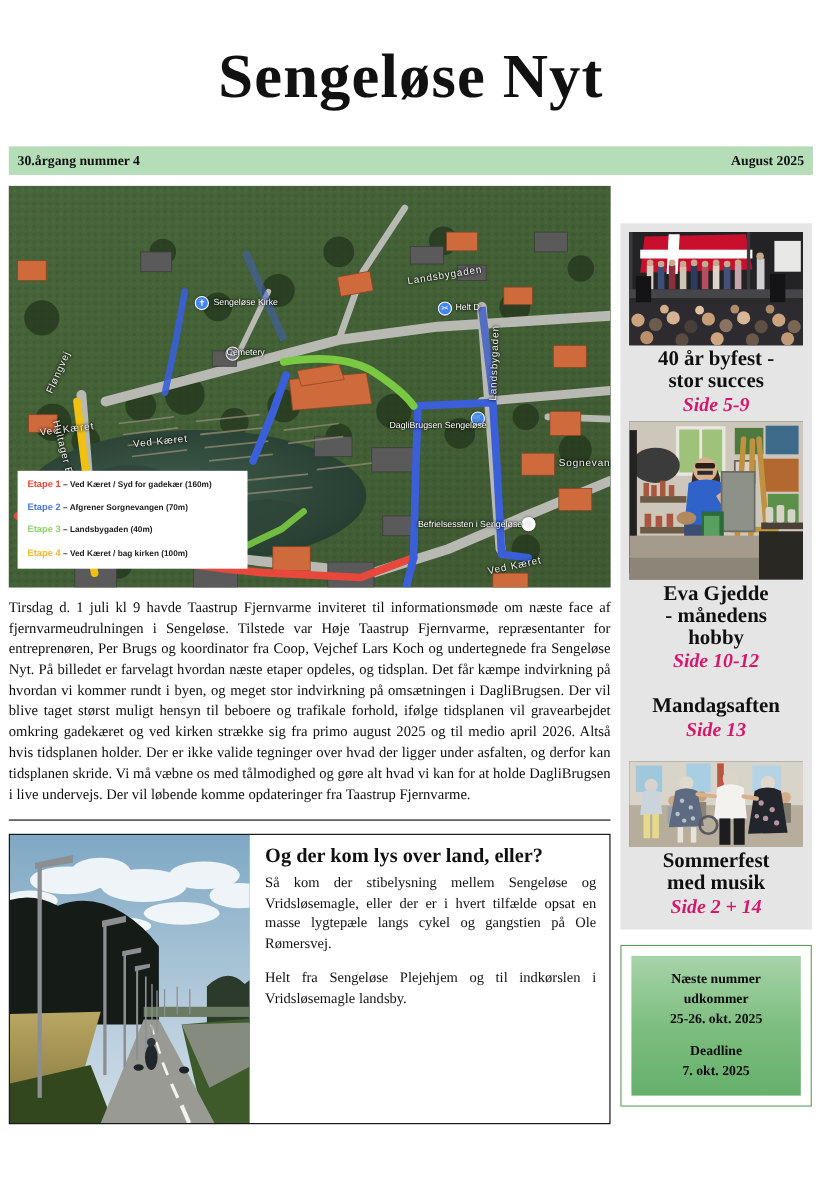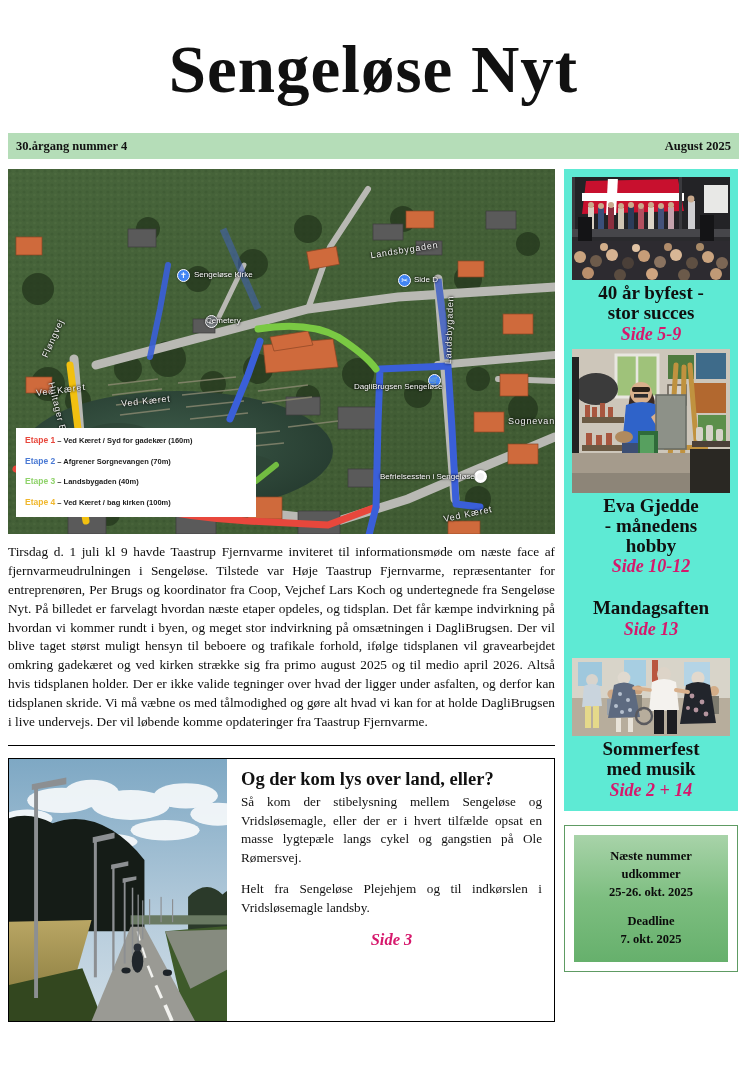--- a/index.html
+++ b/index.html
@@ -20,21 +20,21 @@
   .masthead {
     height: 133px;
     display: flex;
     align-items: center;
     justify-content: center;
     padding-top: 6px;
   }
   .masthead-title {
     font-family: "Liberation Serif", serif;
     font-weight: bold;
-    font-size: 67px;
+    font-size: 57px;
     letter-spacing: 1px;
     line-height: 1;
     color: #111;
     white-space: nowrap;
   }
 
   
   .issue-bar {
     margin: 0 8px;
     height: 26px;
@@ -95,21 +95,21 @@
     color: #fff; font-size: 8px; line-height: 1;
     font-family: "DejaVu Sans", sans-serif;
   }
   .poi-dot.gray { background: #7a7f85; }
   .poi-dot.white-ring { background: #f1f1f1; border: 3px solid #fff; }
 
   
   .map-legend {
     position: absolute;
     left: 8px; bottom: 17px;
-    width: 240px;
+    width: 209px;
     background: #fff;
     padding: 8px 9px 9px 9px;
   }
   .legend-row {
     font-family: "Liberation Sans", sans-serif;
     font-size: 7.5px;
     font-weight: bold;
     line-height: 1;
     margin-bottom: 12px;
     white-space: nowrap;
@@ -170,22 +170,23 @@
     text-align: center;
     font-style: italic;
     font-weight: bold;
     font-size: 16.5px;
     color: #d6186c;
     margin-top: 2px;
   }
 
   
   .side-panel {
-    background: #5eead4;
+    background: #e5e5e5;
     padding: 8px 8px 10px 8px;
+    margin-top: 34px;
   }
   .side-item { margin-bottom: 4px; }
   .side-item:last-child { margin-bottom: 0; }
   .side-photo {
     width: 100%;
     height: 103px;
     overflow: hidden;
     background: #555;
     display: block;
   }
@@ -383,21 +384,21 @@
       <span class="map-label road" style="left:435px; top:195px; transform:rotate(-88deg); transform-origin:left top;">Landsbygaden</span>
 
       <span class="map-label road" style="left:28px; top:390px;"></span>
       <span class="map-label road" style="left:26px; top:392px;"></span>
 
       <span class="map-label road" style="left:28px; top:216px; transform:rotate(-7deg);">Ved Kæret</span>
       <span class="map-label road" style="left:113px; top:227px; transform:rotate(-6deg);">Ved Kæret</span>
       <span class="map-label road" style="left:435px; top:340px; transform:rotate(-12deg);">Ved Kæret</span>
 
       <span class="poi-dot" style="left:390px; top:105px;">✂</span>
-      <span class="map-label" style="left:406px; top:106px;">Side D</span>
+      <span class="map-label" style="left:406px; top:106px;">Helt D</span>
 
       <span class="poi-dot" style="left:420px; top:205px;">🛒</span>
       <span class="map-label" style="left:318px; top:213px;padding-left:28px;">DagliBrugsen Sengeløse</span>
 
       <span class="poi-dot white-ring" style="left:466px; top:301px;"></span>
       <span class="map-label" style="left:372px; top:303px;">Befrielsessten i Sengeløse</span>
 
       <span class="map-label road" style="left:500px; top:247px;">Sognevangen</span>
       <span class="map-label road" style="left:32px; top:186px; transform:rotate(-66deg); transform-origin:left top;">Fløngvej</span>
       <span class="map-label road" style="left:48px; top:212px; transform:rotate(76deg); transform-origin:left top;">Hultager Enghave</span>
@@ -500,21 +501,20 @@
           <ellipse cx="126" cy="176" rx="5" ry="10" fill="#20262b"></ellipse>
           <circle cx="126" cy="164" r="3.4" fill="#2b3139"></circle>
           <ellipse cx="116" cy="184" rx="4" ry="2.6" fill="#1d2328"></ellipse>
           <ellipse cx="152" cy="186" rx="4" ry="2.8" fill="#1d2328"></ellipse>
         </svg>
       </div>
       <div class="ba-text">
         <div class="ba-title">Og der kom lys over land, eller?</div>
         <p class="ba-p">Så kom der stibelysning mellem Sengeløse og Vridsløsemagle, eller der er i hvert tilfælde opsat en masse lygtepæle langs cykel og gangstien på Ole Rømersvej.</p>
         <p class="ba-p">Helt fra Sengeløse Plejehjem og til indkørslen i Vridsløsemagle landsby.</p>
-        <div class="ba-side">Side 3</div>
       </div>
     </div>
   </div>
 
   <div class="col-side">
 
     <div class="side-panel">
 
       <div class="side-item">
         <div class="side-photo">

